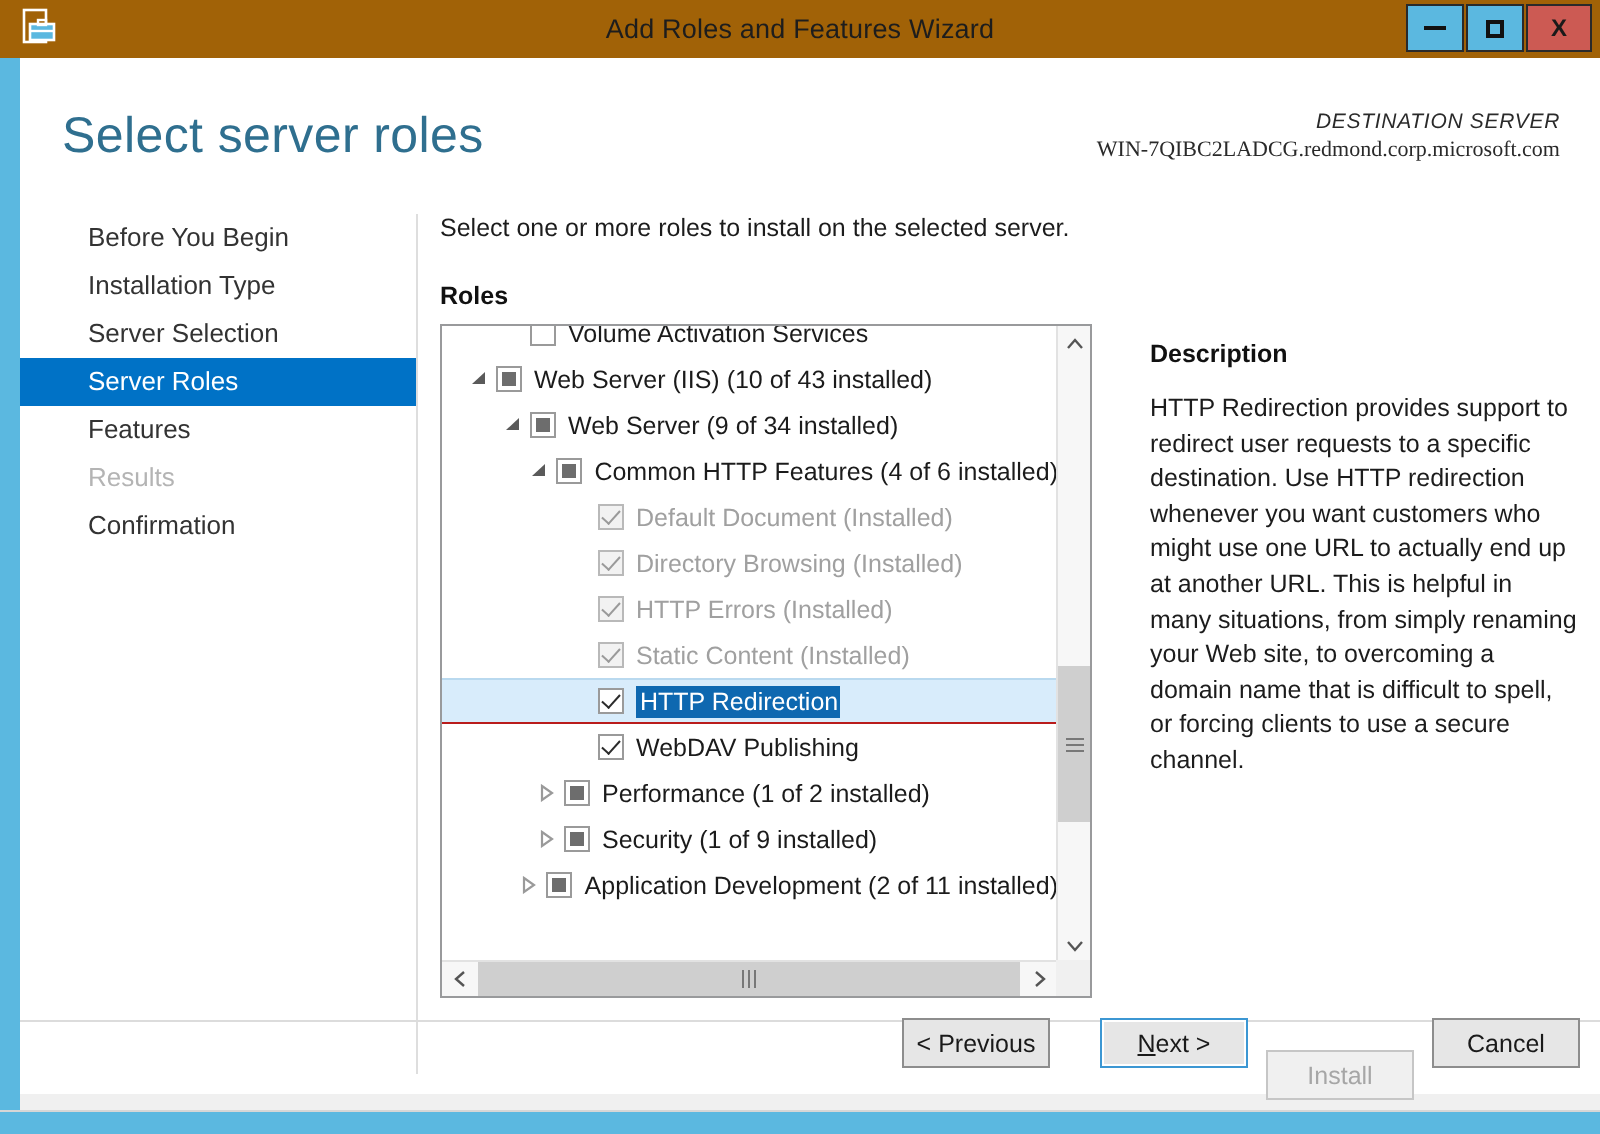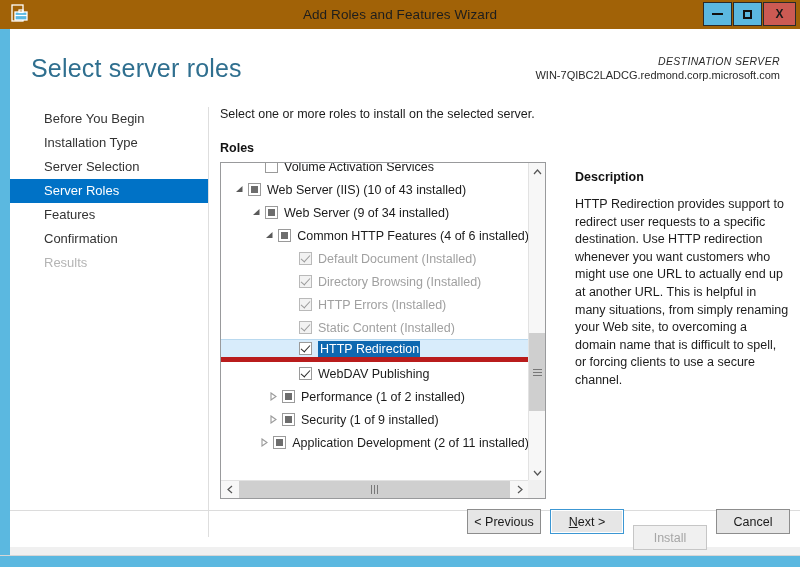--- a/index.html
+++ b/index.html
@@ -122,20 +122,21 @@
     color: #2a2a2a;
   }
   .dest-label {
     font-size: 10.5px;
     letter-spacing: 0.35px;
     font-style: italic;
   }
   .dest-name {
     font-size: 11px;
     margin-top: 2px;
+    font-family: Liberation Serif, serif;
   }
 
   
   .sidebar {
     position: absolute;
     left: 0; top: 78px;
     width: 198px;
   }
   .side-item {
     height: 24px;
@@ -210,21 +211,21 @@
     color: #1b1b1b;
     white-space: nowrap;
     cursor: default;
   }
   .trow.hover {
     background: #e8f3fb;
   }
   .trow.selected {
     background: #d8ecfb;
     border-top: 1px solid #b9d9ef;
-    border-bottom: 5px solid #b91c1c;
+    border-bottom: 1px solid #b91c1c;
     height: 23px;
     box-sizing: border-box;
   }
   .trow .ind { display: inline-block; }
   .exp {
     width: 17px;
     display: inline-flex;
     align-items: center;
     justify-content: center;
     flex: 0 0 17px;
@@ -405,20 +406,21 @@
     align-items: center;
     justify-content: center;
     box-sizing: border-box;
     cursor: default;
     font-family: "Liberation Sans", sans-serif;
   }
   .btn.focused {
     border: 1px solid #3c97d3;
     box-shadow: inset 0 0 0 1px #ffffff;
     background: #e6e6e6;
+    margin-left: 16px;
   }
   .btn.disabled {
     color: #a6a6a6;
     border-color: #c6c6c6;
     background: #f0f0f0;
     margin-top: 16px;
   }
   .acc { text-decoration: underline; }
 </style>
 </head>
@@ -457,22 +459,22 @@
       <div class="dest-label">DESTINATION SERVER</div>
       <div class="dest-name">WIN-7QIBC2LADCG.redmond.corp.microsoft.com</div>
     </div>
 
     <div class="sidebar" id="sidebar">
         <div class="side-item"><span>Before You Begin</span></div>
         <div class="side-item"><span>Installation Type</span></div>
         <div class="side-item"><span>Server Selection</span></div>
         <div class="side-item active"><span>Server Roles</span></div>
         <div class="side-item"><span>Features</span></div>
+        <div class="side-item disabled"><span>Results</span></div>
         <div class="side-item"><span>Confirmation</span></div>
-        <div class="side-item disabled"><span>Results</span></div>
       </div>
     <div class="side-divider"></div>
 
     <div class="main">
       <p class="instruction">Select one or more roles to install on the selected server.</p>
       <div class="section-label">Roles</div>
 
       <div class="treebox">
         <div class="tree-viewport">
           <div class="tree-inner" id="tree">

